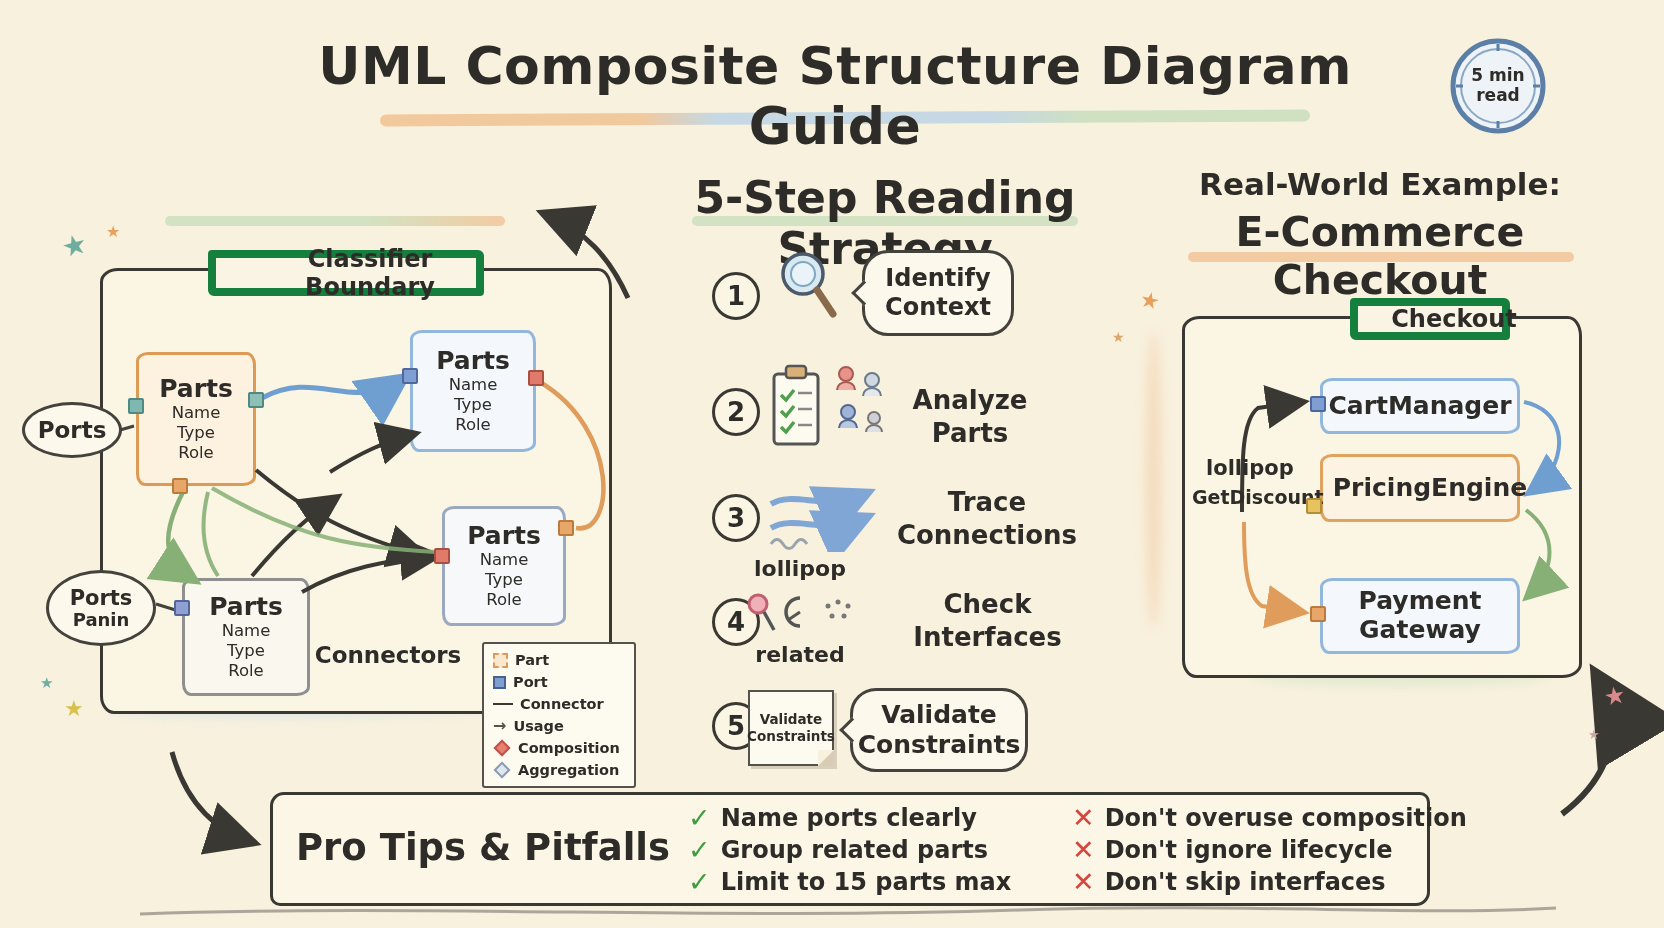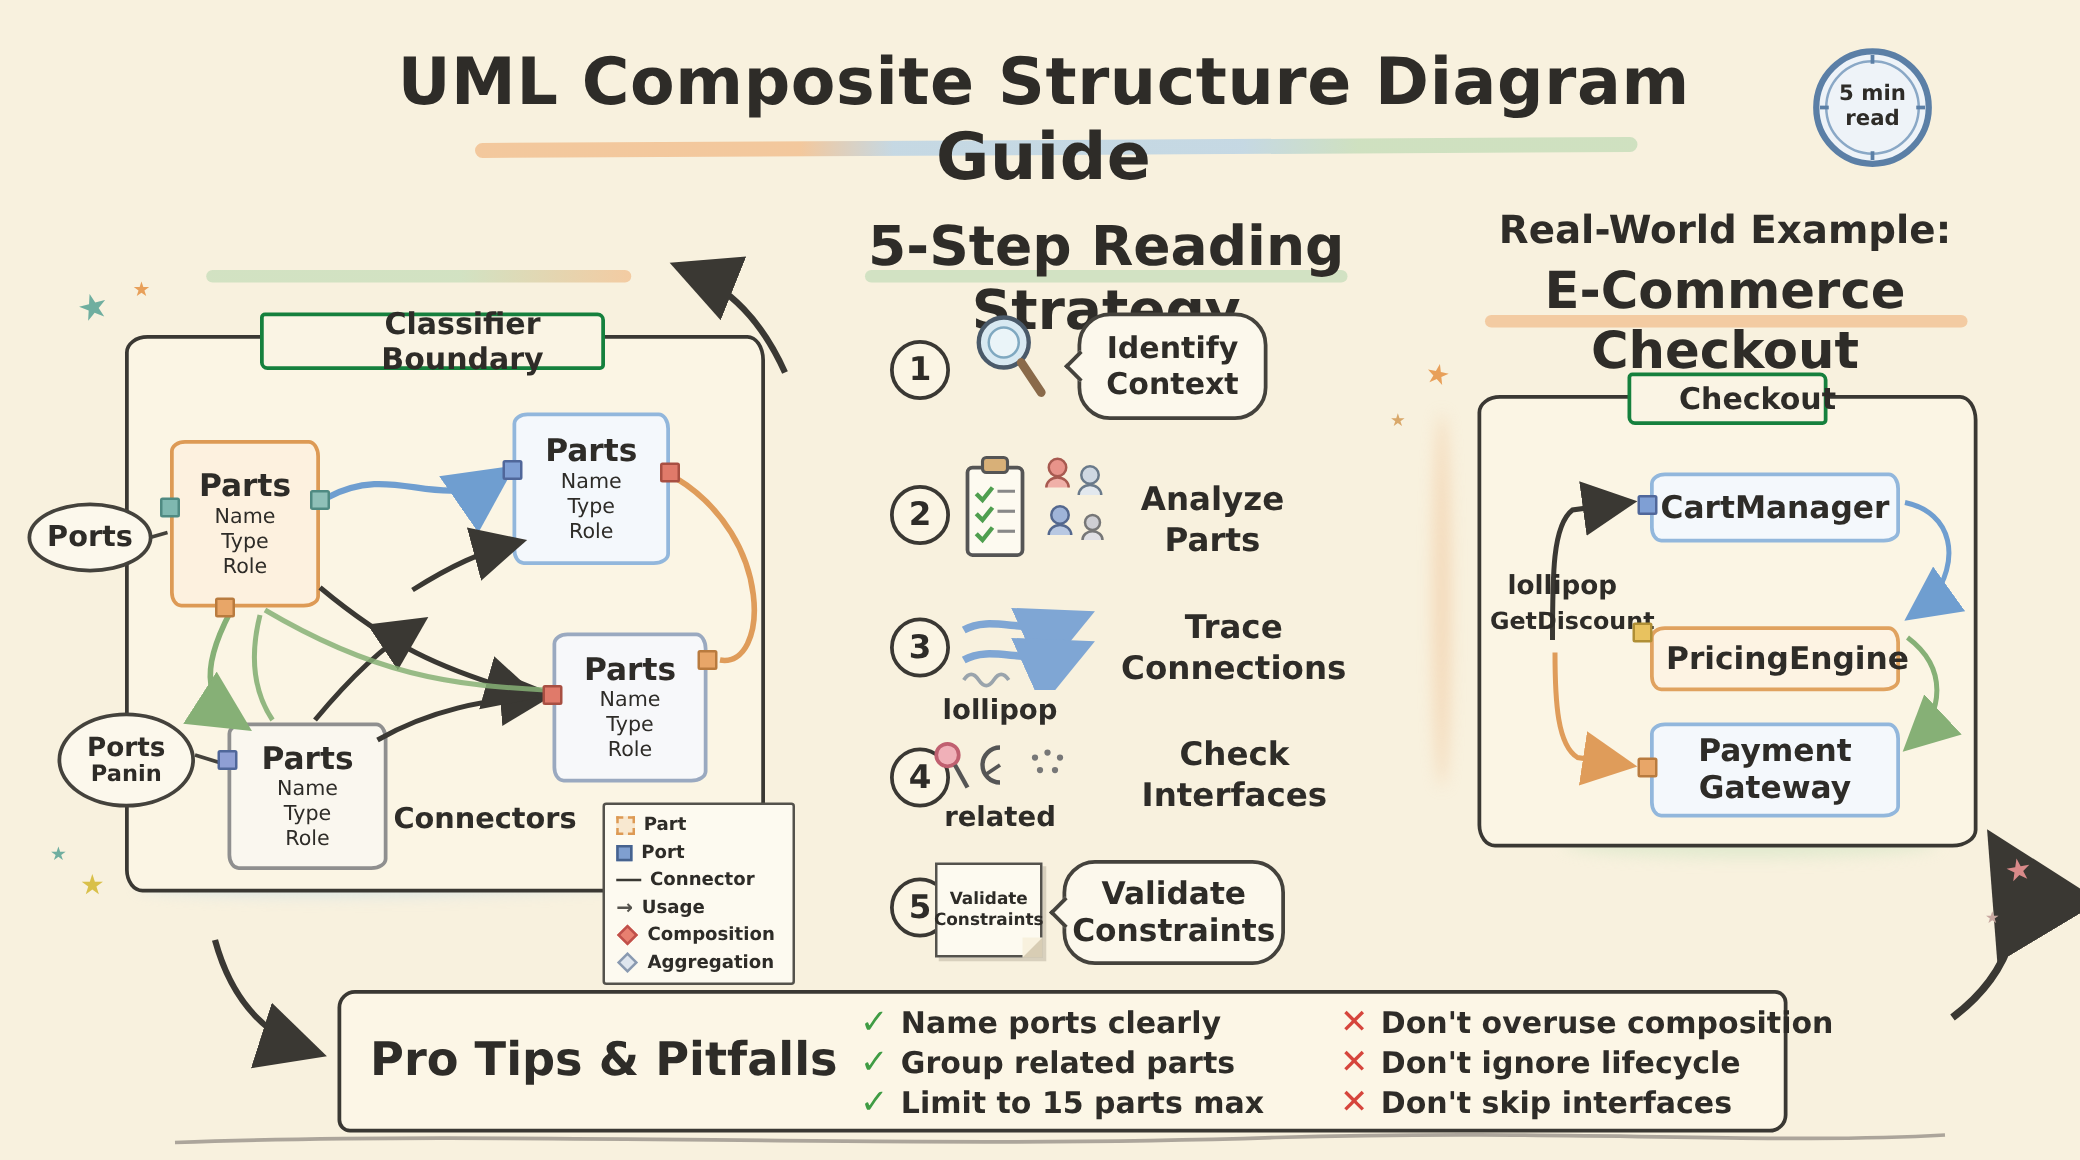--- a/index.html
+++ b/index.html
@@ -33,21 +33,21 @@
   
   .sec-heading { position:absolute; text-align:center; font-weight:bold; z-index:4; }
   .underline { position:absolute; height:10px; border-radius:6px; opacity:.6; z-index:1; }
 
   
   .boundary {
     position:absolute; border:3.5px solid #3a3833; background:#fbf5e4;
     border-radius:18px 14px 20px 14px / 14px 20px 14px 18px; z-index:1;
   }
   .label-box {
-    position:absolute; border:3px solid #15803d; background:#faf4e4; text-align:center;
+    position:absolute; border:8px solid #15803d; background:#faf4e4; text-align:center;
     display:flex; align-items:center; justify-content:center;
     font-size:24px; font-weight:bold; z-index:4;
     border-radius:4px 6px 4px 6px;
     padding-left:48px;
   }
   .parts-box {
     position:absolute; border-style:solid; border-width:3.5px;
     border-radius:12px 9px 13px 9px / 9px 13px 9px 12px;
     display:flex; flex-direction:column; align-items:center; justify-content:center;
     z-index:2; text-align:center;
@@ -333,26 +333,26 @@
   </div>
 
   <div class="sec-heading" style="left:1150px; top:166px; width:460px; font-size:31px;">Real-World Example:</div>
   <div class="sec-heading" style="left:1150px; top:208px; width:460px; font-size:41px;">E-Commerce Checkout</div>
   <div class="underline" style="left:1188px; top:252px; width:386px; background:#f0b27a;"></div>
 
   <span class="star" style="left:1140px; top:290px; font-size:22px; color:#e8a05a; transform:rotate(12deg);">★</span>
   <span class="star" style="left:1112px; top:330px; font-size:14px; color:#d9a86a;">★</span>
 
   <div class="boundary" style="left:1182px; top:316px; width:400px; height:362px;"></div>
-  <div class="label-box" style="left:1302px; top:298px; width:160px; height:42px;">Checkout</div>
+  <div class="label-box" style="left:1350px; top:298px; width:160px; height:42px;">Checkout</div>
 
   <div class="ex-box" style="left:1320px; top:378px; width:200px; height:56px; border-color:#92b7dc; background:#f4f8fc;">
     <span>CartManager</span>
   </div>
-  <div class="ex-box" style="left:1320px; top:501px; width:200px; height:52px; border-color:#e0a25f; background:#fdf3e3;padding-left:20px;">
+  <div class="ex-box" style="left:1320px; top:454px; width:200px; height:68px; border-color:#e0a25f; background:#fdf3e3;padding-left:20px;">
     <span>PricingEngine</span>
   </div>
   <div class="ex-box" style="left:1320px; top:578px; width:200px; height:76px; border-color:#92b7dc; background:#f4f8fc;">
     <span style="width:140px;">Payment Gateway</span>
   </div>
 
   <div class="port-sq" style="left:1310px; top:396px; background:#7f9fd4; border-color:#50679a;"></div>
   <div class="port-sq" style="left:1306px; top:498px; background:#e8c25f; border-color:#b08f35;"></div>
   <div class="port-sq" style="left:1310px; top:606px; background:#e8a668; border-color:#b97b3e;"></div>
 

